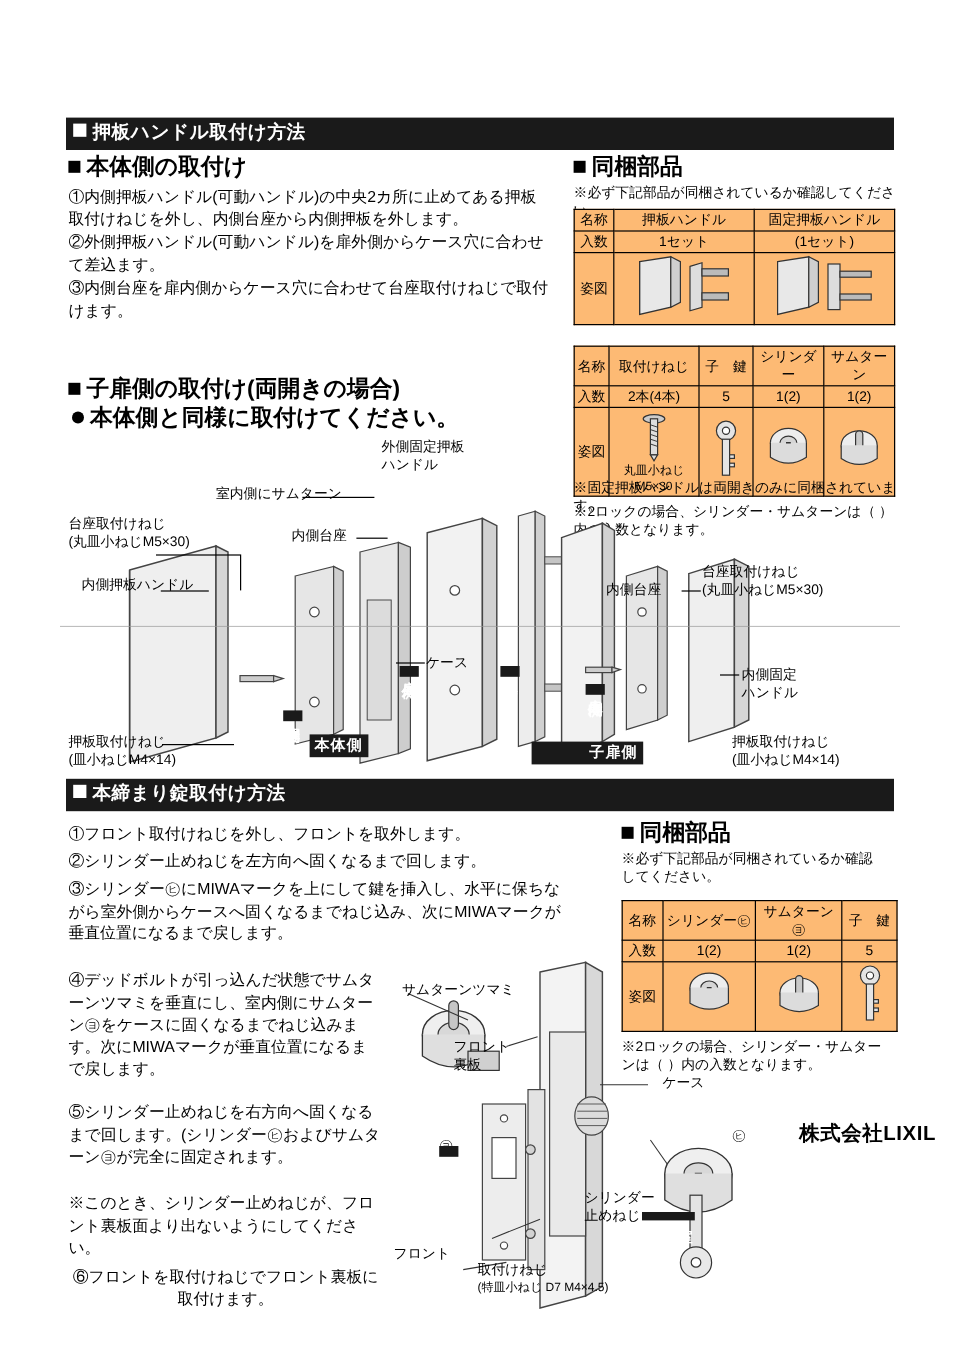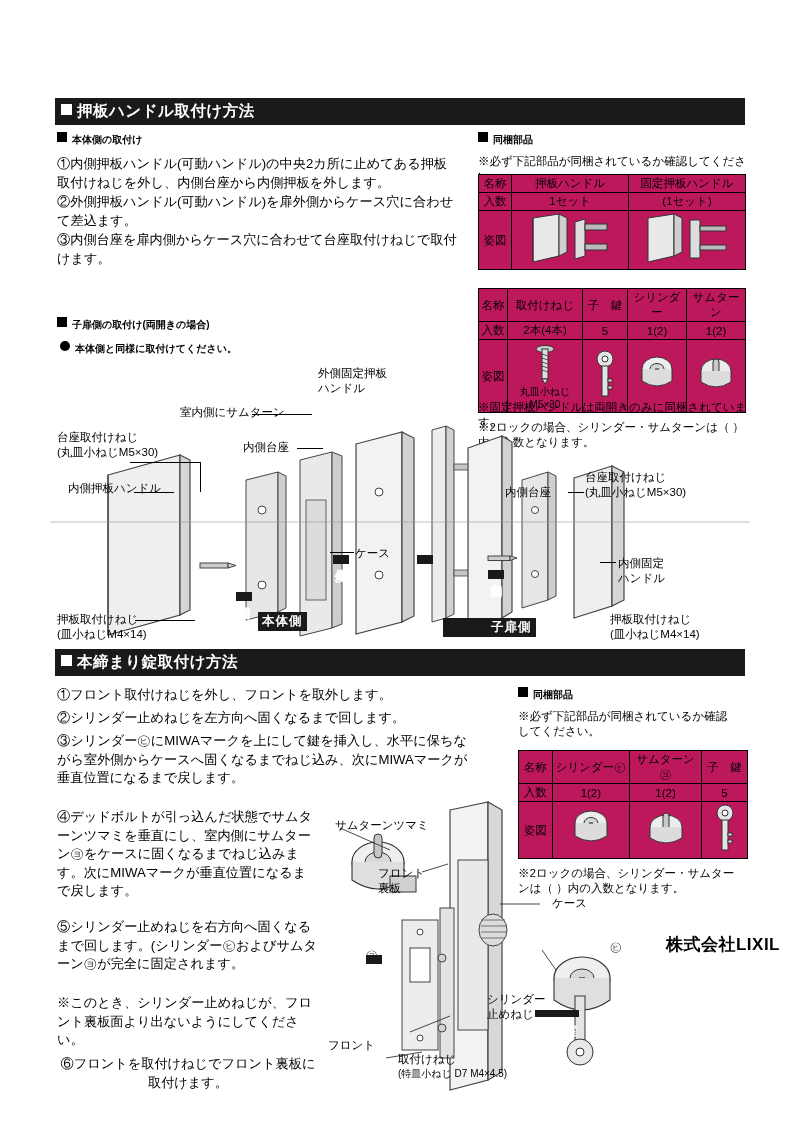--- a/index.html
+++ b/index.html
@@ -24,21 +24,21 @@
     line-height:22px;
     padding:2px 6px 3px 6px;
     letter-spacing:0.5px;
   }
   .sec-head .sq { display:inline-block; width:11px; height:11px; background:#fff; margin-right:5px; vertical-align:1px;}
 
   
   .sub-head {
     position:absolute;
     font-weight:bold;
-    font-size:10px;
+    font-size:19px;
     line-height:18px;
     white-space:nowrap;
   }
   .sub-head .bsq { display:inline-block;width:10px;height:10px;background:#000;margin-right:5px;vertical-align:1px; }
   .sub-head .dot { display:inline-block;width:10px;height:10px;border-radius:50%;background:#000;margin-right:5px;vertical-align:1px;}
 
   
   .btxt {
     position:absolute;
     font-size:13.2px;
@@ -46,21 +46,21 @@
     white-space:pre-wrap;
   }
   .small { font-size:11.5px; line-height:15px; }
   .xsmall { font-size:10px; line-height:13px; }
 
   
   table.parts {
     position:absolute;
     border-collapse:collapse;
     font-size:11.5px;
-    background:#be185d;
+    background:#fdba74;
   }
   table.parts td, table.parts th {
     border:1px solid #000;
     text-align:center;
     vertical-align:middle;
     padding:1px 2px;
     font-weight:normal;
   }
   td.lbl { width:34px; }
   .cellimg { height:56px; }

